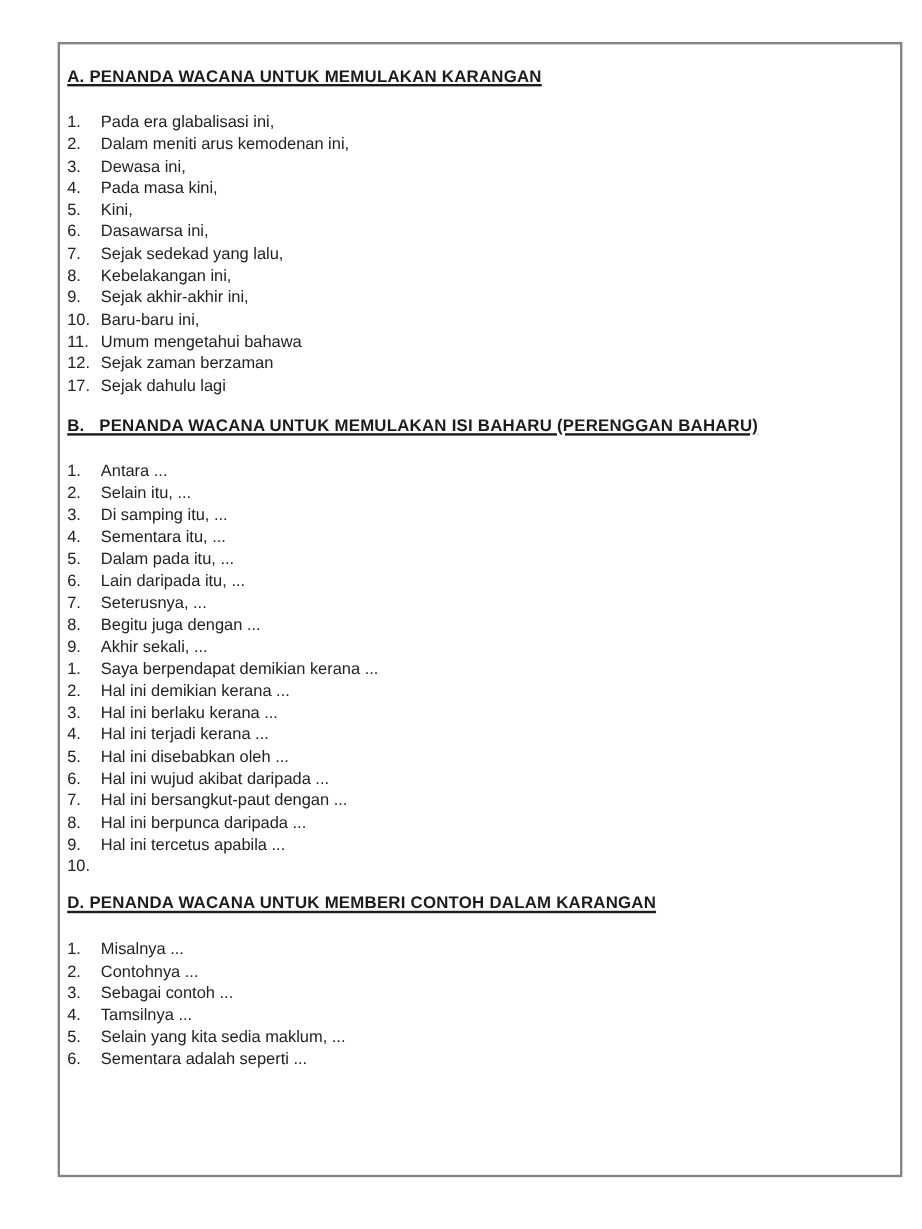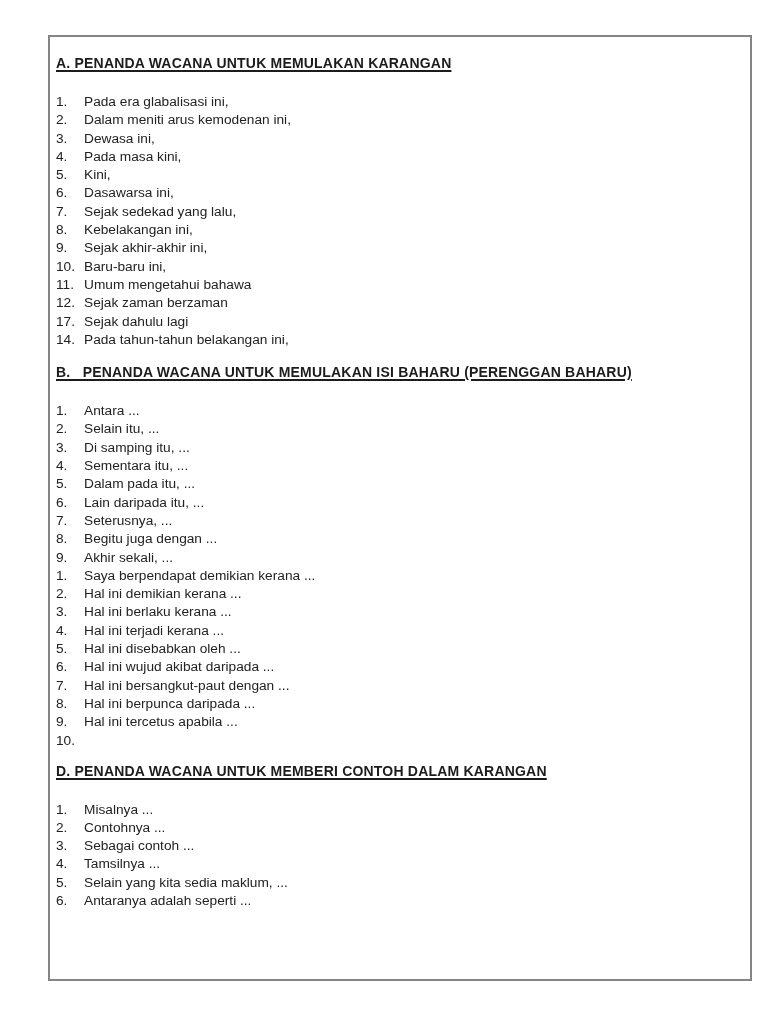--- a/index.html
+++ b/index.html
@@ -75,21 +75,20 @@
           <li class="item"><span class="num">4.</span><span>Pada masa kini,</span></li>
           <li class="item"><span class="num">5.</span><span>Kini,</span></li>
           <li class="item"><span class="num">6.</span><span>Dasawarsa ini,</span></li>
           <li class="item"><span class="num">7.</span><span>Sejak sedekad yang lalu,</span></li>
           <li class="item"><span class="num">8.</span><span>Kebelakangan ini,</span></li>
           <li class="item"><span class="num">9.</span><span>Sejak akhir-akhir ini,</span></li>
           <li class="item"><span class="num">10.</span><span>Baru-baru ini,</span></li>
           <li class="item"><span class="num">11.</span><span>Umum mengetahui bahawa</span></li>
           <li class="item"><span class="num">12.</span><span>Sejak zaman berzaman</span></li>
           <li class="item"><span class="num">17.</span><span>Sejak dahulu lagi</span></li>
-          <li class="item"><span class="num">14.</span><span>Pada tahun-tahun belakangan ini,</span></li>
         </ol>
   </section>
 
   <section class="section sec-B">
     <h2 class="heading">B.   PENANDA WACANA UNTUK MEMULAKAN ISI BAHARU (PERENGGAN BAHARU)</h2>
     <ol class="items">
           <li class="item"><span class="num">1.</span><span>Antara ...</span></li>
           <li class="item"><span class="num">2.</span><span>Selain itu, ...</span></li>
           <li class="item"><span class="num">3.</span><span>Di samping itu, ...</span></li>
           <li class="item"><span class="num">4.</span><span>Sementara itu, ...</span></li>
@@ -117,17 +116,17 @@
   </section>
 
   <section class="section sec-D">
     <h2 class="heading">D. PENANDA WACANA UNTUK MEMBERI CONTOH DALAM KARANGAN</h2>
     <ol class="items">
           <li class="item"><span class="num">1.</span><span>Misalnya ...</span></li>
           <li class="item"><span class="num">2.</span><span>Contohnya ...</span></li>
           <li class="item"><span class="num">3.</span><span>Sebagai contoh ...</span></li>
           <li class="item"><span class="num">4.</span><span>Tamsilnya ...</span></li>
           <li class="item"><span class="num">5.</span><span>Selain yang kita sedia maklum, ...</span></li>
-          <li class="item"><span class="num">6.</span><span>Antaranya adalah seperti ...</span></li>
+          <li class="item"><span class="num">6.</span><span>Sementara adalah seperti ...</span></li>
         </ol>
   </section>
 </div>
 </main>
 
 </body></html>

